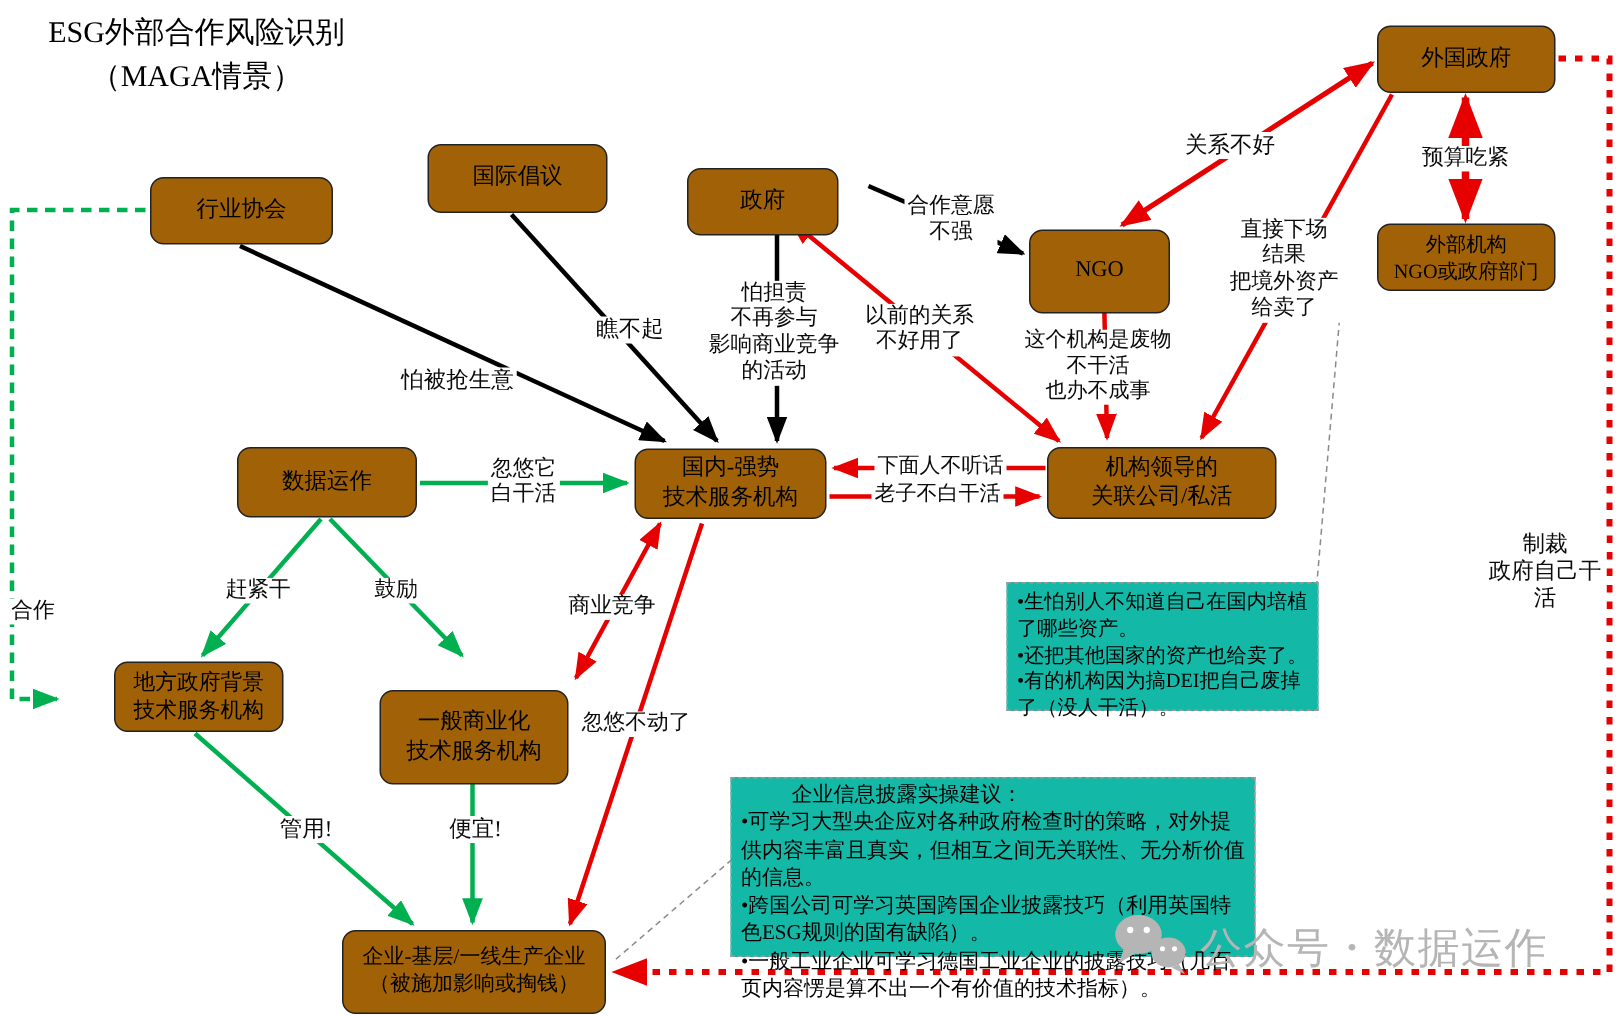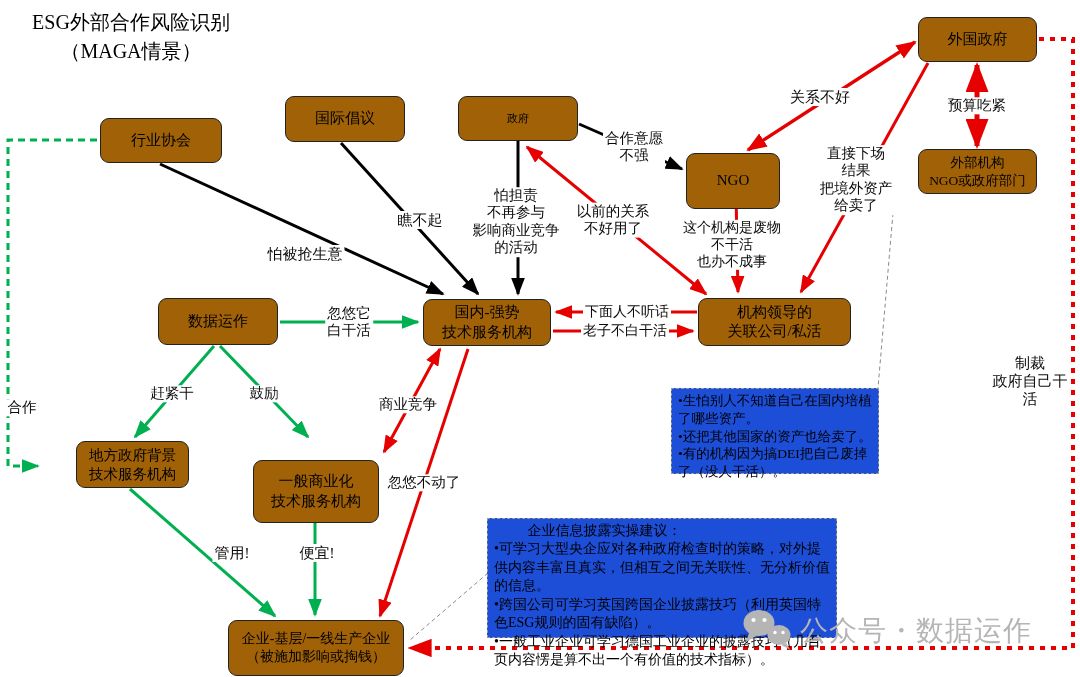--- a/index.html
+++ b/index.html
@@ -18,21 +18,21 @@
     display:flex;align-items:center;justify-content:center;text-align:center;
     white-space:pre-line;line-height:1.3;padding:2px 3px;
   }
   .edge-label{
     position:absolute;transform:translate(-50%,-50%);
     background:#fff;white-space:pre-line;text-align:center;
     line-height:1.2;padding:0 2px;color:#0a0a0a;
   }
   .note{
     position:absolute;box-sizing:border-box;border:1px dashed #9a9a9a;
-    background:#1d4ed8;padding:3px 6px;line-height:1.32;color:#000;
+    background:#14b8a6;padding:3px 6px;line-height:1.32;color:#000;
   }
   .note .note-title{padding-left:2.4em;}
   .note .note-line{text-align:left;}
   .watermark{
     position:absolute;left:740px;top:608px;display:flex;align-items:center;gap:6px;
     color:#b5b5b5;font-family:"Liberation Sans","DejaVu Sans",sans-serif;
   }
   .watermark .wm-text{font-size:28px;letter-spacing:1px;font-weight:500;}
 </style>
 </head>
@@ -79,21 +79,21 @@
     </svg>
 
   <div class="page-title">
     <div>ESG外部合作风险识别</div>
     <div>（MAGA情景）</div>
   </div>
 
   <div id="nodes-layer">
       <div class="node" style="left: 100px; top: 118px; width: 122px; height: 45px; font-size: 15px;">行业协会</div>
       <div class="node" style="left: 285px; top: 96px; width: 120px; height: 46px; font-size: 15px;">国际倡议</div>
-      <div class="node" style="left: 458px; top: 96px; width: 120px; height: 45px; font-size: 11px;">政府</div>
+      <div class="node" style="left: 458px; top: 112px; width: 101px; height: 45px; font-size: 15px;">政府</div>
       <div class="node" style="left: 686px; top: 153px; width: 94px; height: 56px; font-size: 15px;">NGO</div>
       <div class="node" style="left: 918px; top: 17px; width: 119px; height: 45px; font-size: 15px;">外国政府</div>
       <div class="node" style="left: 918px; top: 149px; width: 119px; height: 45px; font-size: 13.5px;">外部机构
 NGO或政府部门</div>
       <div class="node" style="left: 158px; top: 298px; width: 120px; height: 47px; font-size: 15px;">数据运作</div>
       <div class="node" style="left: 423px; top: 299px; width: 128px; height: 47px; font-size: 15px;">国内-强势
 技术服务机构</div>
       <div class="node" style="left: 698px; top: 298px; width: 153px; height: 48px; font-size: 15px;">机构领导的
 关联公司/私活</div>
       <div class="node" style="left: 76px; top: 441px; width: 113px; height: 47px; font-size: 14.5px;">地方政府背景
@@ -122,21 +122,21 @@
       <div class="edge-label" style="left: 856px; top: 180px; font-size: 14.5px;">直接下场
 结果
 把境外资产
 给卖了</div>
       <div class="edge-label" style="left: 627px; top: 312px; font-size: 14px;">下面人不听话</div>
       <div class="edge-label" style="left: 625px; top: 331px; font-size: 14px;">老子不白干活</div>
       <div class="edge-label" style="left: 349px; top: 322px; font-size: 14.5px;">忽悠它
 白干活</div>
       <div class="edge-label" style="left: 172px; top: 394px; font-size: 14.5px;">赶紧干</div>
       <div class="edge-label" style="left: 264px; top: 394px; font-size: 14.5px;">鼓励</div>
-      <div class="edge-label" style="left: 204px; top: 553px; font-size: 15px; margin-left: 28px;">管用!</div>
+      <div class="edge-label" style="left: 204px; top: 553px; font-size: 15px;">管用!</div>
       <div class="edge-label" style="left: 317px; top: 553px; font-size: 15px;">便宜!</div>
       <div class="edge-label" style="left: 408px; top: 405px; font-size: 14.5px;">商业竞争</div>
       <div class="edge-label" style="left: 424px; top: 483px; font-size: 14.5px;">忽悠不动了</div>
       <div class="edge-label" style="left: 22px; top: 408px; font-size: 14.5px;">合作</div>
       <div class="edge-label" style="left: 1030px; top: 381px; font-size: 15px;">制裁
 政府自己干活</div>
     </div>
   <div id="notes-layer">
       <div class="note" style="left: 671px; top: 388px; width: 208px; height: 86px; font-size: 13.5px;">
         <div class="note-line">•生怕别人不知道自己在国内培植了哪些资产。</div>

